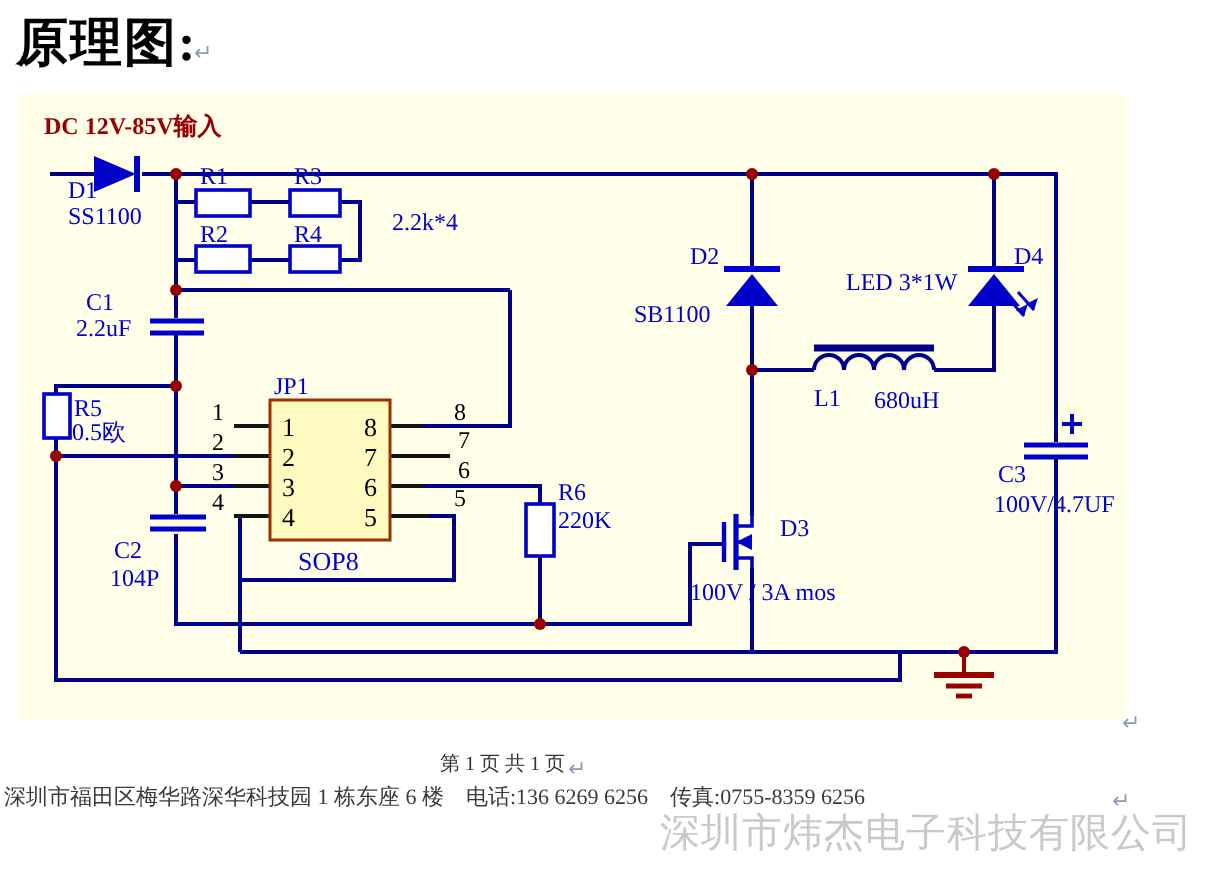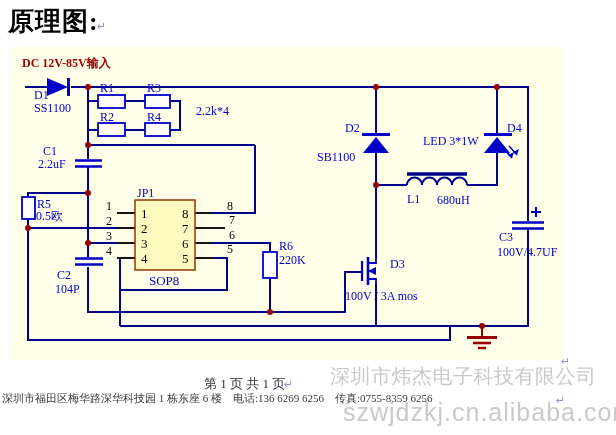--- a/index.html
+++ b/index.html
@@ -14,23 +14,23 @@
   .rres{stroke:#0000c8;stroke-width:1.8;fill:#ffffff;}
   .cap{stroke:#0000c8;stroke-width:2.6;fill:none;}
   .blue{fill:#0000c8;}
   .dot{fill:#990000;stroke:none;}
   .gnd{stroke:#990000;fill:none;}
   .lbl{fill:#0000c8;font-size:12px;font-family:"Liberation Serif","DejaVu Serif",serif;}
   .pin{fill:#000;font-size:13px;}
   .pino{fill:#000;font-size:12px;}
   .dcred{fill:#990000;font-size:12px;font-weight:bold;}
   .icbox{fill:#fffac0;stroke:#993300;stroke-width:1.5;}
-  .footer-page{position:absolute;left:204px;top:375px;font-size:13px;color:#333;}
+  .footer-page{position:absolute;left:220px;top:375px;font-size:10px;color:#333;}
   .footer-addr{position:absolute;left:2px;top:391px;font-size:11px;color:#3a3a3a;white-space:nowrap;}
-  .wm{position:absolute;color:#c9c9c9;white-space:nowrap;z-index:3;}
+  .wm{position:absolute;color:#c9c9c9;white-space:nowrap;z-index:3;margin-top:40px;}
   #wm1{left:330px;top:363px;font-size:20px;letter-spacing:0.5px;}
   #wm2{left:343px;top:398px;font-size:25px;letter-spacing:1px;font-family:"Liberation Sans","DejaVu Sans",sans-serif;}
 </style>
 </head>
 <body>
 
 <div id="page">
 
   <div id="title">原理图:</div>
   <span class="pmark" style="left:97px;top:20px;">↵</span>

